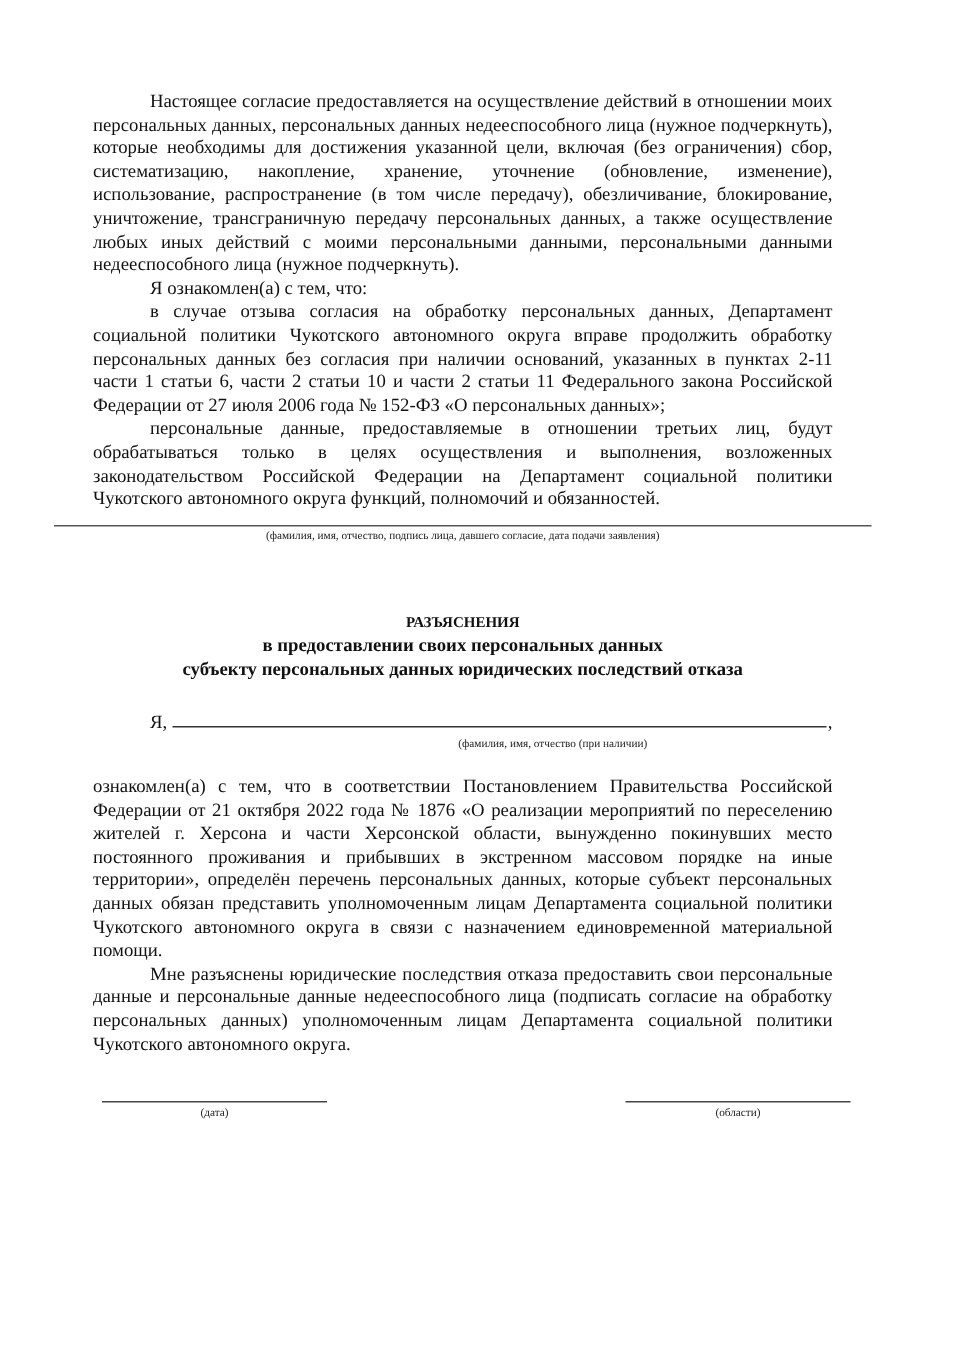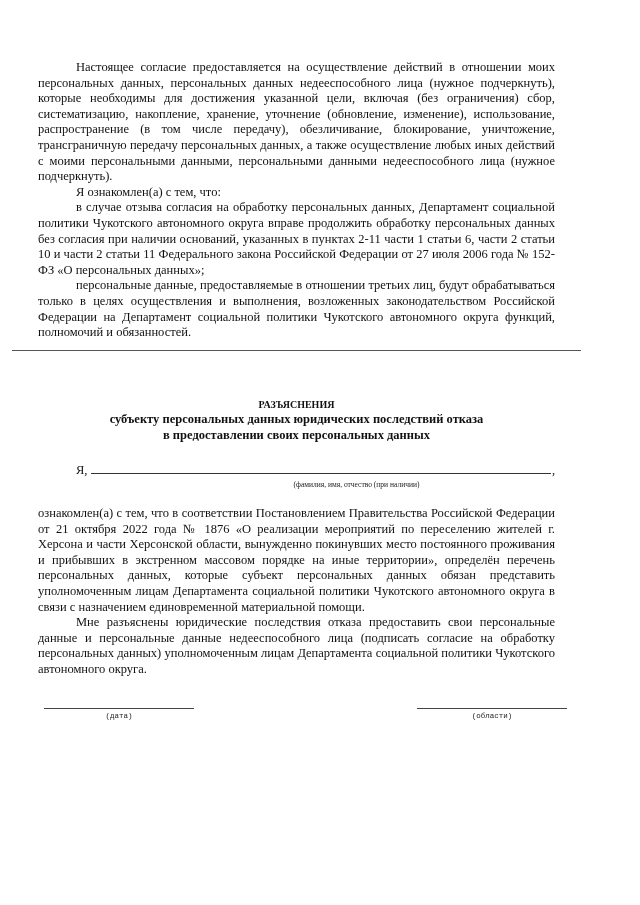--- a/index.html
+++ b/index.html
@@ -12,21 +12,21 @@
     width: 640px;
     height: 905px;
     font-family: "Liberation Serif", "DejaVu Serif", serif;
     color: #111111;
     overflow: hidden;
   }
   .page {
     box-sizing: border-box;
     width: 640px;
     height: 905px;
-    padding: 60px 85px 0 38px;
+    padding: 60px 85px 0 62px;
     background: #ffffff;
   }
   .doc p {
     margin: 0;
     font-size: 12.5px;
     line-height: 15.6px;
     text-align: justify;
     text-indent: 38px;
   }
   .doc p.no-indent {
@@ -91,21 +91,20 @@
     margin: 1px 0 16px 120px;
   }
   .clarify-start {
     margin-top: 7px;
   }
   
   .sig-row {
     display: flex;
     justify-content: space-between;
     margin: 30px -12px 0 6px;
-    font-family: Liberation Mono, monospace;
   }
   .sig-block {
     width: 150px;
     text-align: center;
   }
   .sig-line {
     border-top: 1px solid #444;
     height: 0;
   }
   .sig-caption {
@@ -120,26 +119,27 @@
 
 <div class="page doc">
 
   <p>Настоящее согласие предоставляется на осуществление действий в отношении моих персональных данных, персональных данных недееспособного лица (нужное подчеркнуть), которые необходимы для достижения указанной цели, включая (без ограничения) сбор, систематизацию, накопление, хранение, уточнение (обновление, изменение), использование, распространение (в том числе передачу), обезличивание, блокирование, уничтожение, трансграничную передачу персональных данных, а также осуществление любых иных действий с моими персональными данными, персональными данными недееспособного лица (нужное подчеркнуть).</p>
   <p>Я ознакомлен(а) с тем, что:</p>
   <p>в случае отзыва согласия на обработку персональных данных, Департамент социальной политики Чукотского автономного округа вправе продолжить обработку персональных данных без согласия при наличии оснований, указанных в пунктах 2-11 части 1 статьи 6, части 2 статьи 10 и части 2 статьи 11 Федерального закона Российской Федерации от 27 июля 2006 года № 152-ФЗ «О персональных данных»;</p>
   <p>персональные данные, предоставляемые в отношении третьих лиц, будут обрабатываться только в целях осуществления и выполнения, возложенных законодательством Российской Федерации на Департамент социальной политики Чукотского автономного округа функций, полномочий и обязанностей.</p>
 
   <div class="rule-block">
     <div class="rule-line"></div>
+    <div class="rule-caption">(фамилия, имя, отчество, подпись лица, давшего согласие, дата подачи заявления)</div>
   </div>
 
   <div class="heading">
     <div class="h-title">РАЗЪЯСНЕНИЯ</div>
+    <div class="h-sub">в предоставлении своих персональных данных</div>
     <div class="h-sub">субъекту персональных данных юридических последствий отказа</div>
-    <div class="h-sub">в предоставлении своих персональных данных</div>
   </div>
 
   <div class="name-line">
     <span class="name-prefix">Я,</span>
     <span class="name-blank"></span>
     <span class="name-suffix">,</span>
   </div>
   <div class="name-caption">(фамилия, имя, отчество (при наличии)</div>
 
   <p class="no-indent clarify-start">ознакомлен(а) с тем, что в соответствии Постановлением Правительства Российской Федерации от 21 октября 2022 года № 1876 «О реализации мероприятий по переселению жителей г. Херсона и части Херсонской области, вынужденно покинувших место постоянного проживания и прибывших в экстренном массовом порядке на иные территории», определён перечень персональных данных, которые субъект персональных данных обязан представить уполномоченным лицам Департамента социальной политики Чукотского автономного округа в связи с назначением единовременной материальной помощи.</p>

